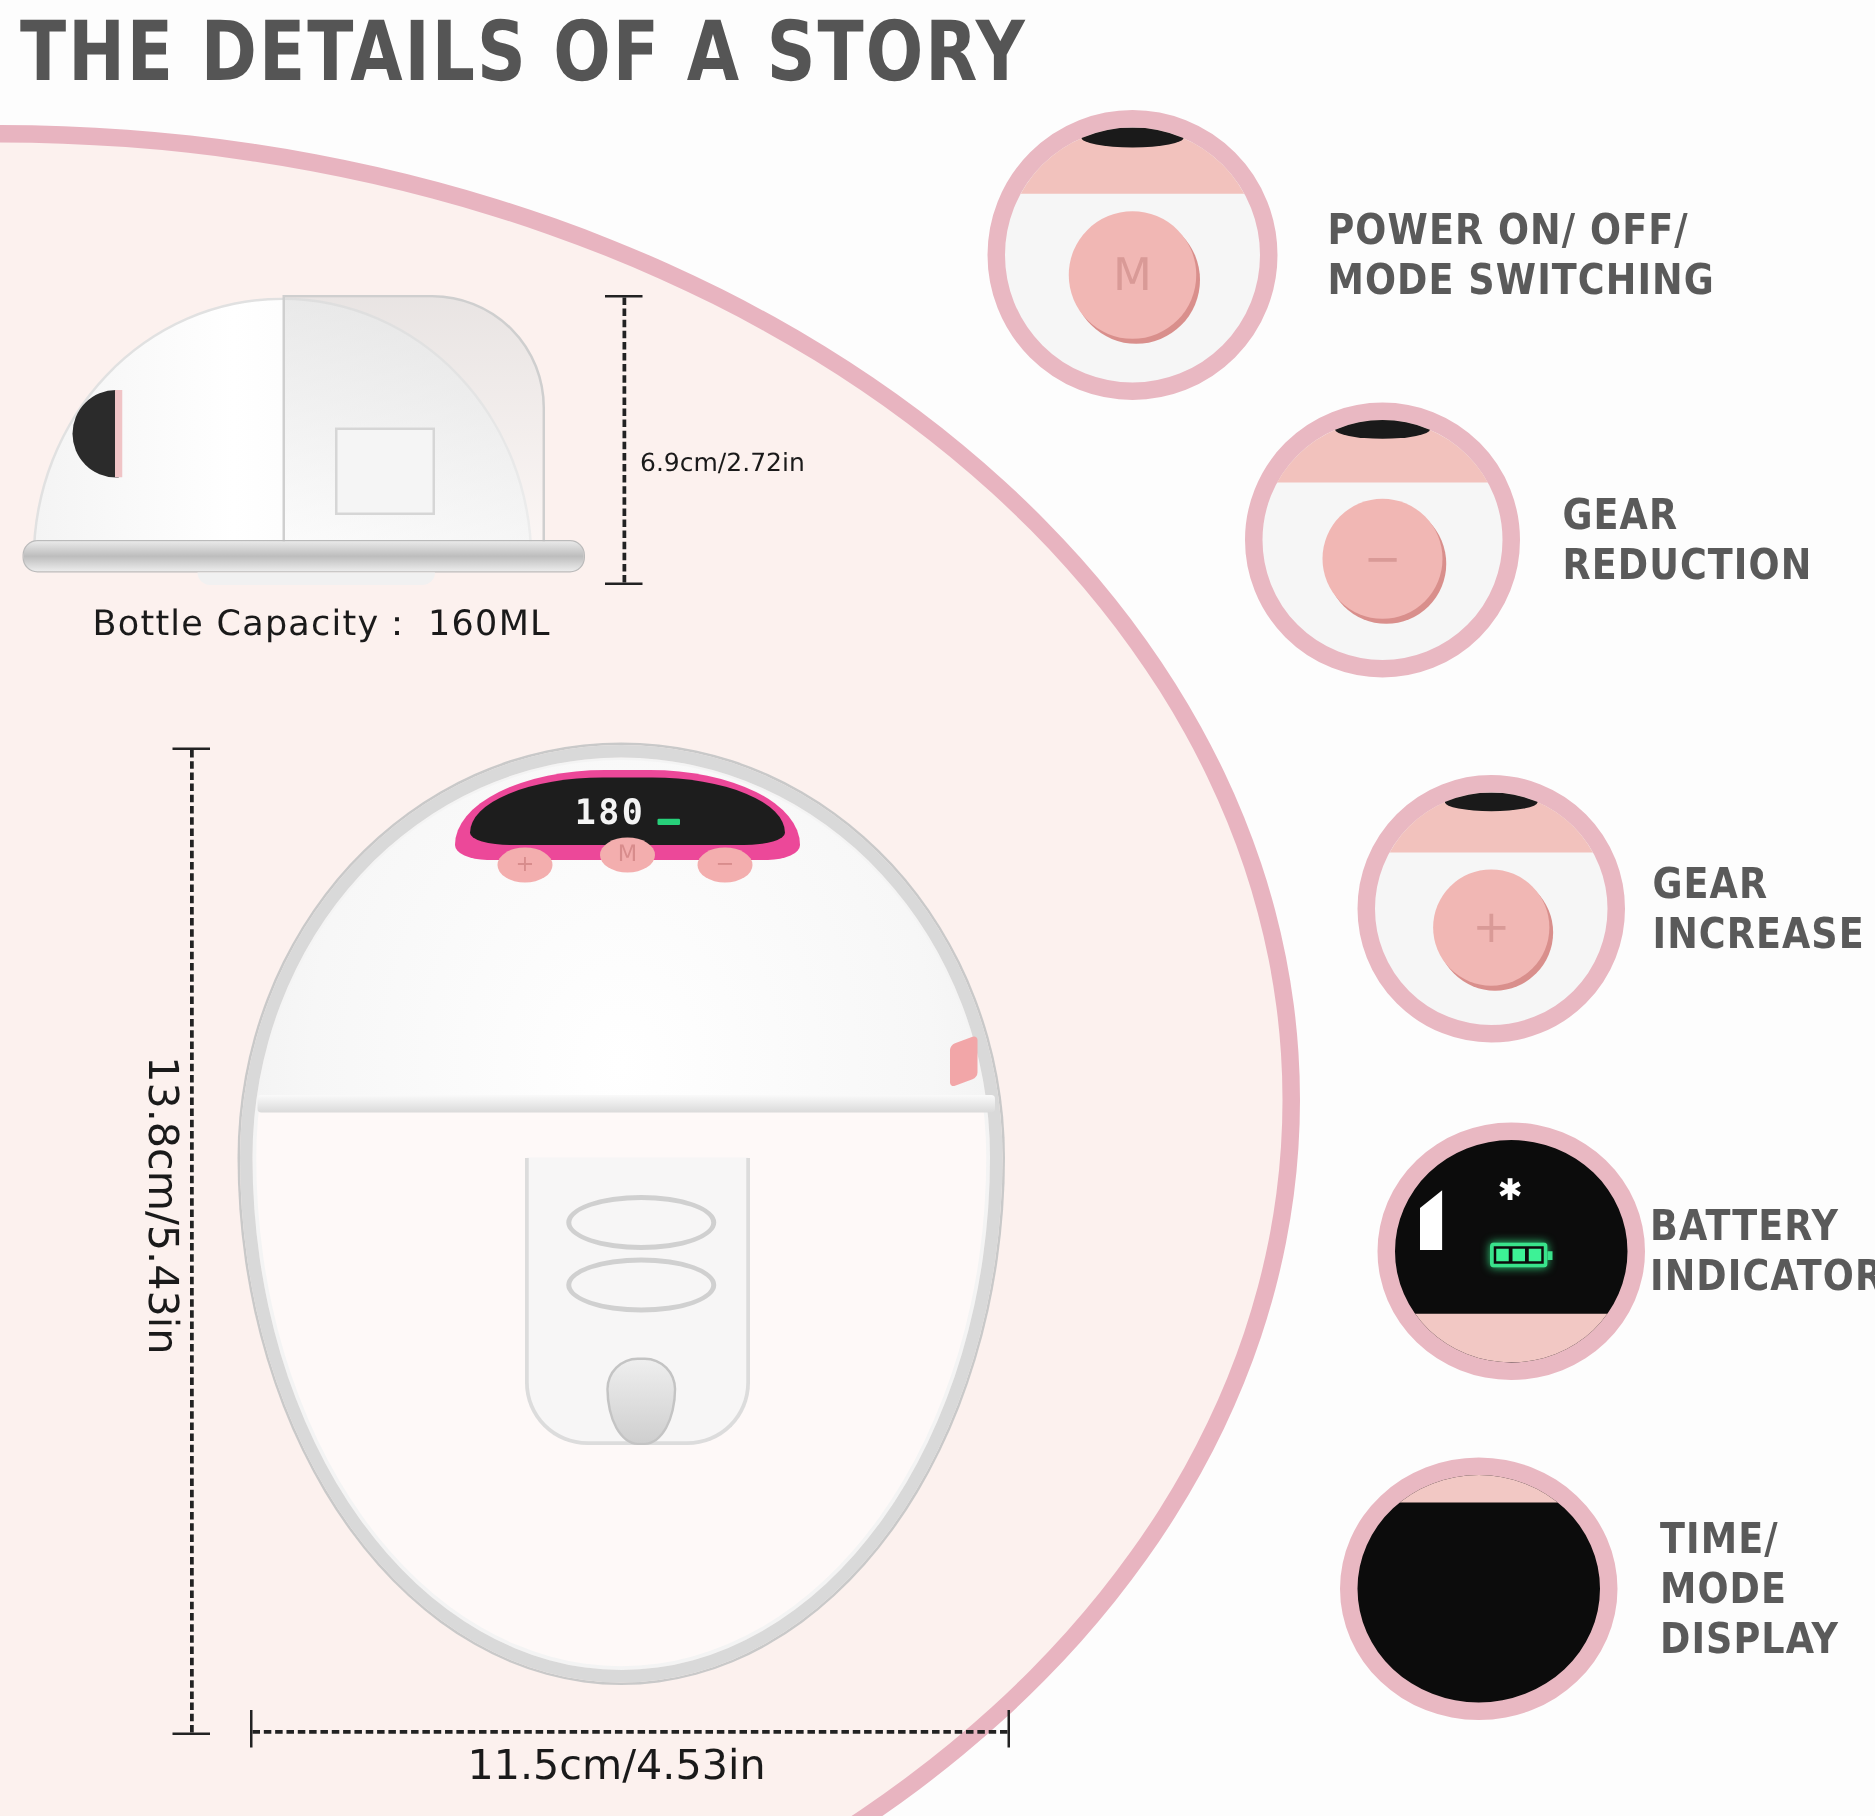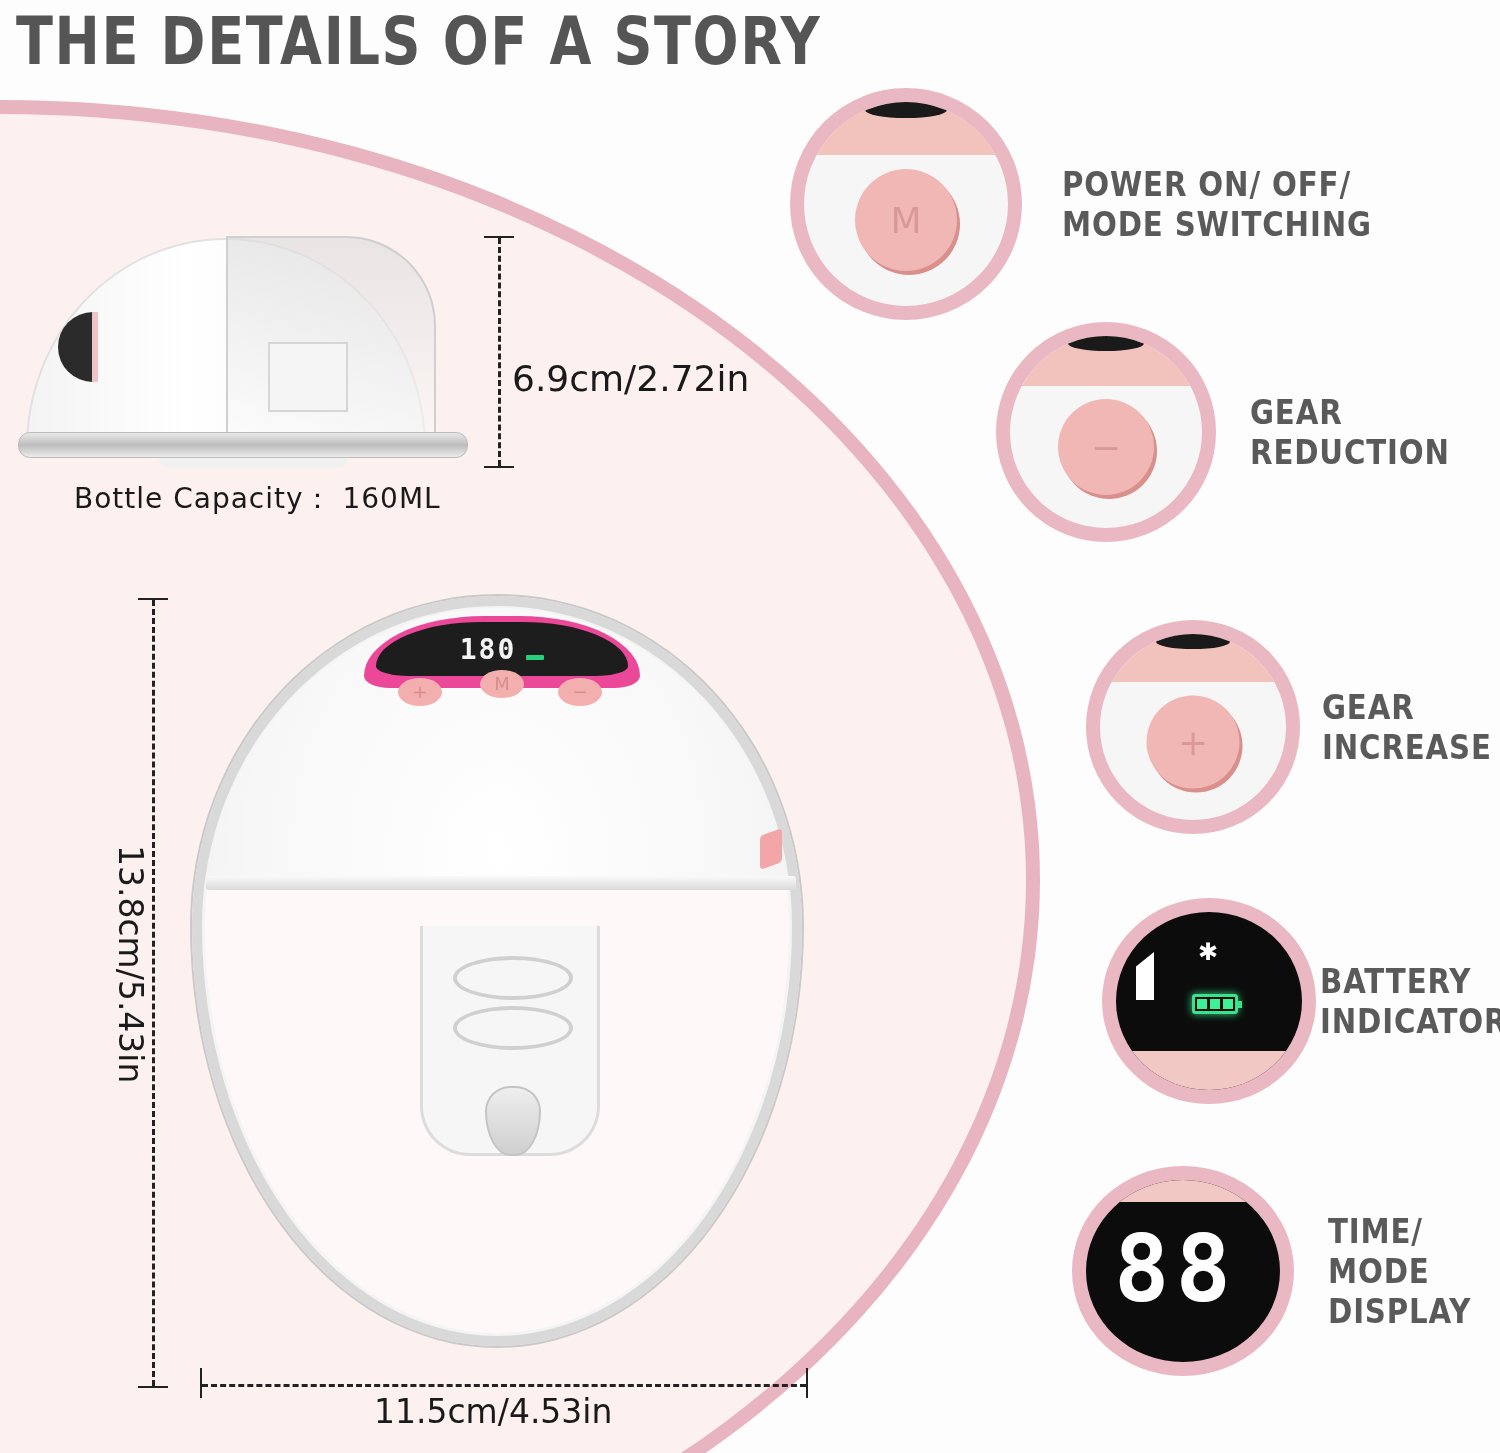--- a/index.html
+++ b/index.html
@@ -47,21 +47,21 @@
   .side-foot { position: absolute; left: 140px; top: 226px; width: 190px; height: 10px;
     background: #f1f1f1; border-radius: 0 0 30px 30px; }
 
   .dim-v {
     position: absolute; border-left: 3px dashed #222; width: 0;
   }
   .dim-cap-h { position: absolute; height: 2px; background: #222; }
   .dim-h { position: absolute; border-top: 3px dashed #222; height: 0; }
   .dim-cap-v { position: absolute; width: 2px; background: #222; }
 
-  .dim-label { position: absolute; font-family: "DejaVu Sans", sans-serif; font-size: 36px; color: #1a1a1a; white-space: nowrap; }
+  .dim-label { position: absolute; font-family: "DejaVu Sans", sans-serif; font-size: 20px; color: #1a1a1a; white-space: nowrap; }
   .capacity { position: absolute; left: 74px; top: 480px; font-family: "DejaVu Sans", sans-serif; font-size: 28px; color: #1a1a1a; letter-spacing: 1px; white-space: nowrap; }
   .vert-label {
     position: absolute; left: 150px; top: 845px;
     transform: rotate(90deg); transform-origin: left top;
     font-family: "DejaVu Sans", sans-serif; font-size: 33px; color: #1a1a1a; white-space: nowrap;
   }
 
   
   .front { position: absolute; left: 192px; top: 596px; width: 620px; height: 760px; }
   .front-shell {
@@ -231,20 +231,19 @@
   </div>
   <div class="feat-label" style="margin-left:4px;">
     <div>BATTERY</div>
     <div>INDICATOR</div>
   </div>
 </div>
 
 <div class="feature" style="left:1072px; top:1166px;">
   <div class="feat-circle feat-screen" style="width:222px; height:210px;">
     <div style="position:absolute; left:0; right:0; top:0; height:12%; background:#f2c8c4;"></div>
-    <div class="seg-digits">88</div>
   </div>
   <div class="feat-label" style="margin-left:34px;">
     <div>TIME/</div>
     <div>MODE</div>
     <div>DISPLAY</div>
   </div>
 </div>
 
 </body></html>

